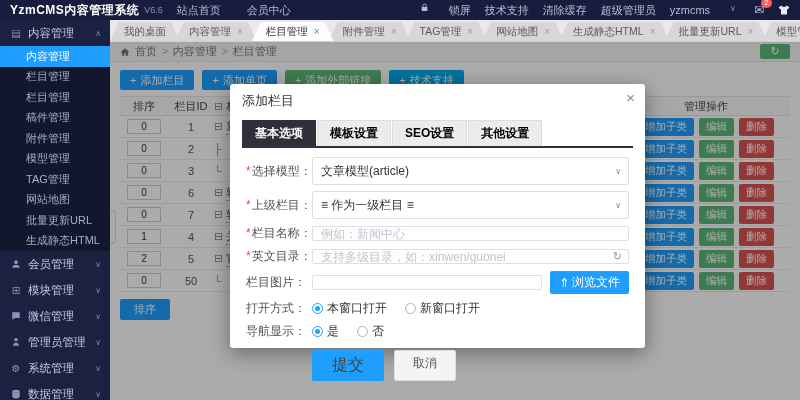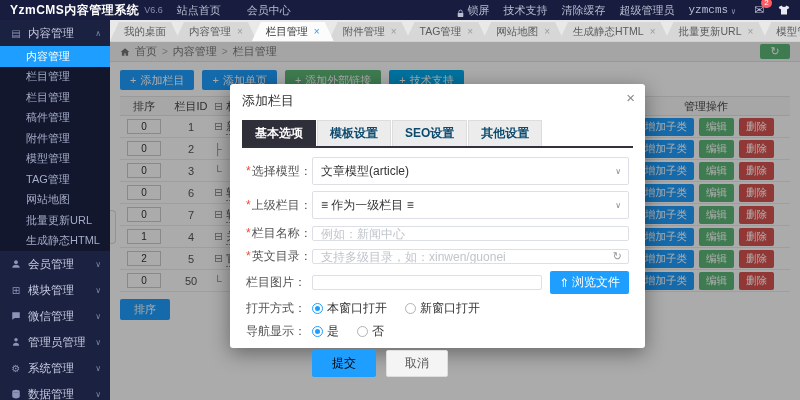--- a/index.html
+++ b/index.html
@@ -5,21 +5,21 @@
   * { margin:0; padding:0; box-sizing:border-box; }
   html,body { width:800px; height:400px; overflow:hidden; }
   body { font-family:"Liberation Sans","DejaVu Sans",sans-serif; font-size:12px; position:relative; background:#fff; }
 
   
   .topbar { height:20px; background:#181c3e; display:flex; align-items:center; padding:0 10px; color:#b9bed4; }
   .brand { color:#fff; font-weight:bold; font-size:12px; letter-spacing:.5px; }
   .version { font-size:9px; color:#8a90b4; margin:0 14px 0 5px; }
   .top-link { font-size:11px; color:#b9bed4; margin-right:26px; cursor:pointer; }
   .top-right { margin-left:auto; display:flex; align-items:center; gap:14px; font-size:11px; }
-  .top-item { display:flex; align-items:flex-end; gap:3px; cursor:pointer; color:#b9bed4;font-family:Liberation Mono, monospace; }
+  .top-item { display:flex; align-items:flex-start; gap:20px; cursor:pointer; color:#b9bed4; }
   .caret { font-size:8px; color:#8a90b4; }
   .mail-wrap { position:relative; margin-left:4px; }
   .mail-glyph { font-size:12px; }
   .mail-badge { position:absolute; top:-5px; right:-8px; background:#ff5a5f; color:#fff; font-size:8px; line-height:10px; min-width:11px; text-align:center; border-radius:6px; padding:0 2px; }
   .tshirt { display:flex; }
 
   
   .app { display:flex; height:380px; }
   .sidebar { width:110px; background:#1b2140; flex-shrink:0; color:#aab1cb; }
   .group-row { height:26px; display:flex; align-items:center; padding:0 9px; font-size:11.5px; color:#c7cce2; cursor:pointer; }
@@ -73,39 +73,39 @@
   .panel-handle { position:absolute; left:0px; top:148px; width:6px; height:34px; background:#fdfdfd; border:1px solid #dcdcdc; border-left:none; border-radius:0 4px 4px 0; cursor:pointer; z-index:4; }
 
   .dim { position:absolute; inset:0; background:rgba(0,0,0,.33); z-index:5; }
 
   
   .modal { position:absolute; left:230px; top:84px; width:415px; height:264px; background:#fff; border-radius:3px; box-shadow:0 5px 20px rgba(0,0,0,.4); z-index:30; display:flex; flex-direction:column; }
   .m-head { padding:8px 12px 4px; position:relative; }
   .m-title { font-size:13px; color:#333; }
   .m-close { position:absolute; right:10px; top:6px; font-size:15px; color:#888; cursor:pointer; line-height:1; }
   .m-tabs { display:flex; margin:6px 12px 0; border-bottom:2px solid #31323d; }
-  .m-tab { padding:4px 12px; font-size:12px; font-weight:bold; color:#0c4a6e; background:#ececec; border:1px solid #ddd; border-bottom:none; cursor:pointer; margin-right:1px; }
+  .m-tab { padding:4px 12px; font-size:12px; font-weight:bold; color:#000000; background:#ececec; border:1px solid #ddd; border-bottom:none; cursor:pointer; margin-right:1px; }
   .m-tab.active { background:#2e2f38; color:#fff; border-color:#2e2f38; }
   .m-form { padding:9px 16px 0; flex:1; }
   .f-row { display:flex; align-items:center; margin-bottom:6px; }
   .f-label { width:66px; flex-shrink:0; font-size:12px; color:#555; text-align:left; }
   .req { color:#e74c3c; margin-right:1px; }
   .f-ctrl { flex:1; position:relative; display:flex; align-items:center; }
   .sel { height:21px; width:100%; border:1px solid #dcdfe6; border-radius:2px; background:#fff; display:flex; align-items:center; padding:13px 8px; color:#333; font-size:12px; cursor:pointer; }
   .sel-caret { position:absolute; right:8px; font-size:8px; color:#888; pointer-events:none; }
   .inp { height:15px; width:100%; border:1px solid #dcdfe6; border-radius:2px; padding:0 8px; font-size:12px; color:#333; font-family:inherit; }
   .inp::placeholder { color:#c0c4cc; }
   .dir-refresh { position:absolute; right:7px; color:#999; font-size:11px; cursor:pointer; }
   .browse-btn { margin-left:8px; flex-shrink:0; height:23px; background:#1E9FFF; color:#fff; border-radius:2px; display:flex; align-items:center; gap:3px; padding:0 9px; font-size:12px; cursor:pointer; }
   .radio-opt { display:flex; align-items:center; gap:4px; margin-right:18px; cursor:pointer; color:#333; }
   .rdot { width:11px; height:11px; border:1px solid #b2b2b2; border-radius:50%; position:relative; background:#fff; }
   .rdot.on { border-color:#1E9FFF; }
   .rdot.on::after { content:""; position:absolute; left:2px; top:2px; width:5px; height:5px; border-radius:50%; background:#1E9FFF; }
   .m-foot { padding:4px 16px 12px 82px; display:flex; gap:10px; }
-  .m-submit { background:#1E9FFF; color:#000000; border-radius:2px; padding:5px 20px; font-size:12px; cursor:pointer; }
+  .m-submit { background:#1E9FFF; color:#404040; border-radius:2px; padding:5px 20px; font-size:16px; cursor:pointer; }
   .m-cancel { background:#f4f4f4; color:#555; border:1px solid #ddd; border-radius:2px; padding:4px 18px; font-size:12px; cursor:pointer; }
 </style>
 </head>
 <body>
 
 <div class="topbar">
   <span class="brand">YzmCMS内容管理系统</span>
   <span class="version">V6.6</span>
   <span class="top-link">站点首页</span>
   <span class="top-link">会员中心</span>

